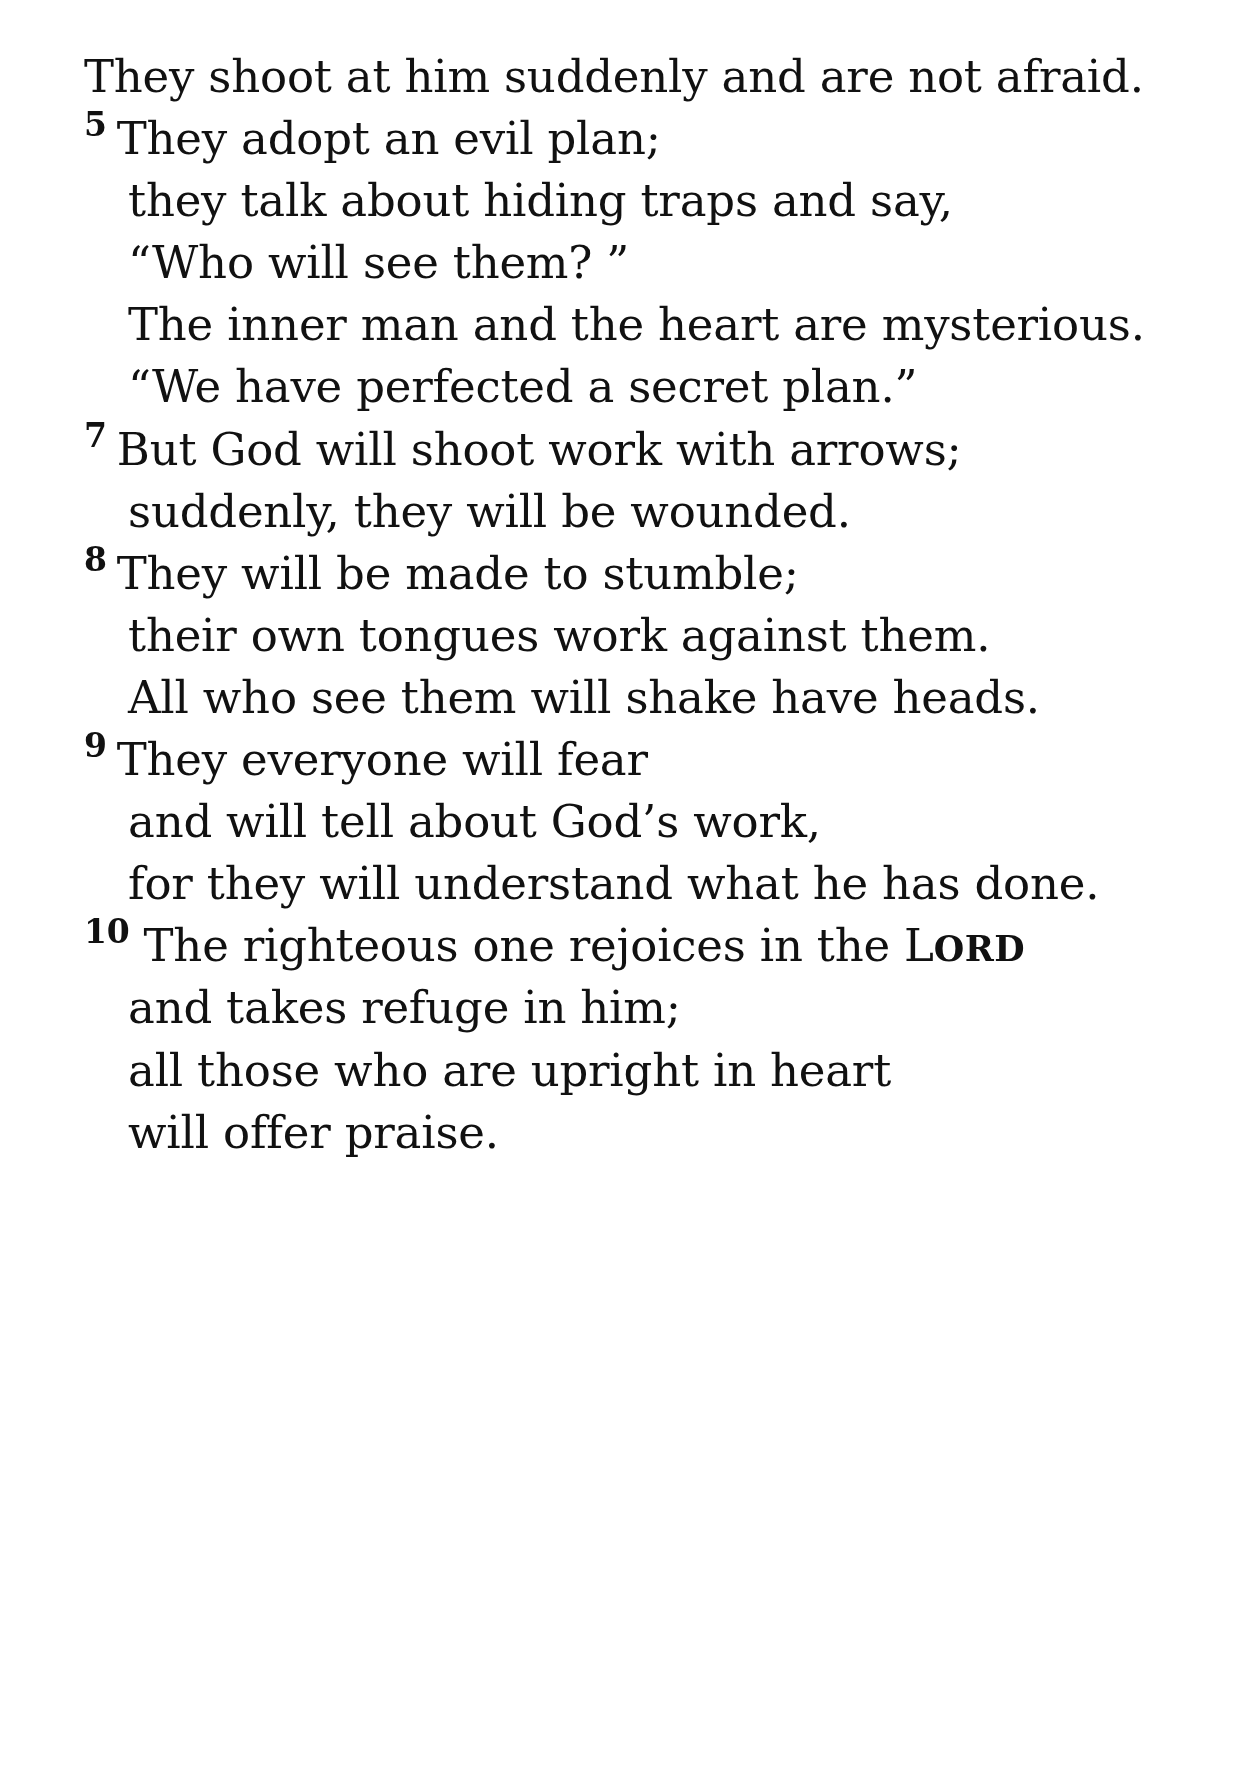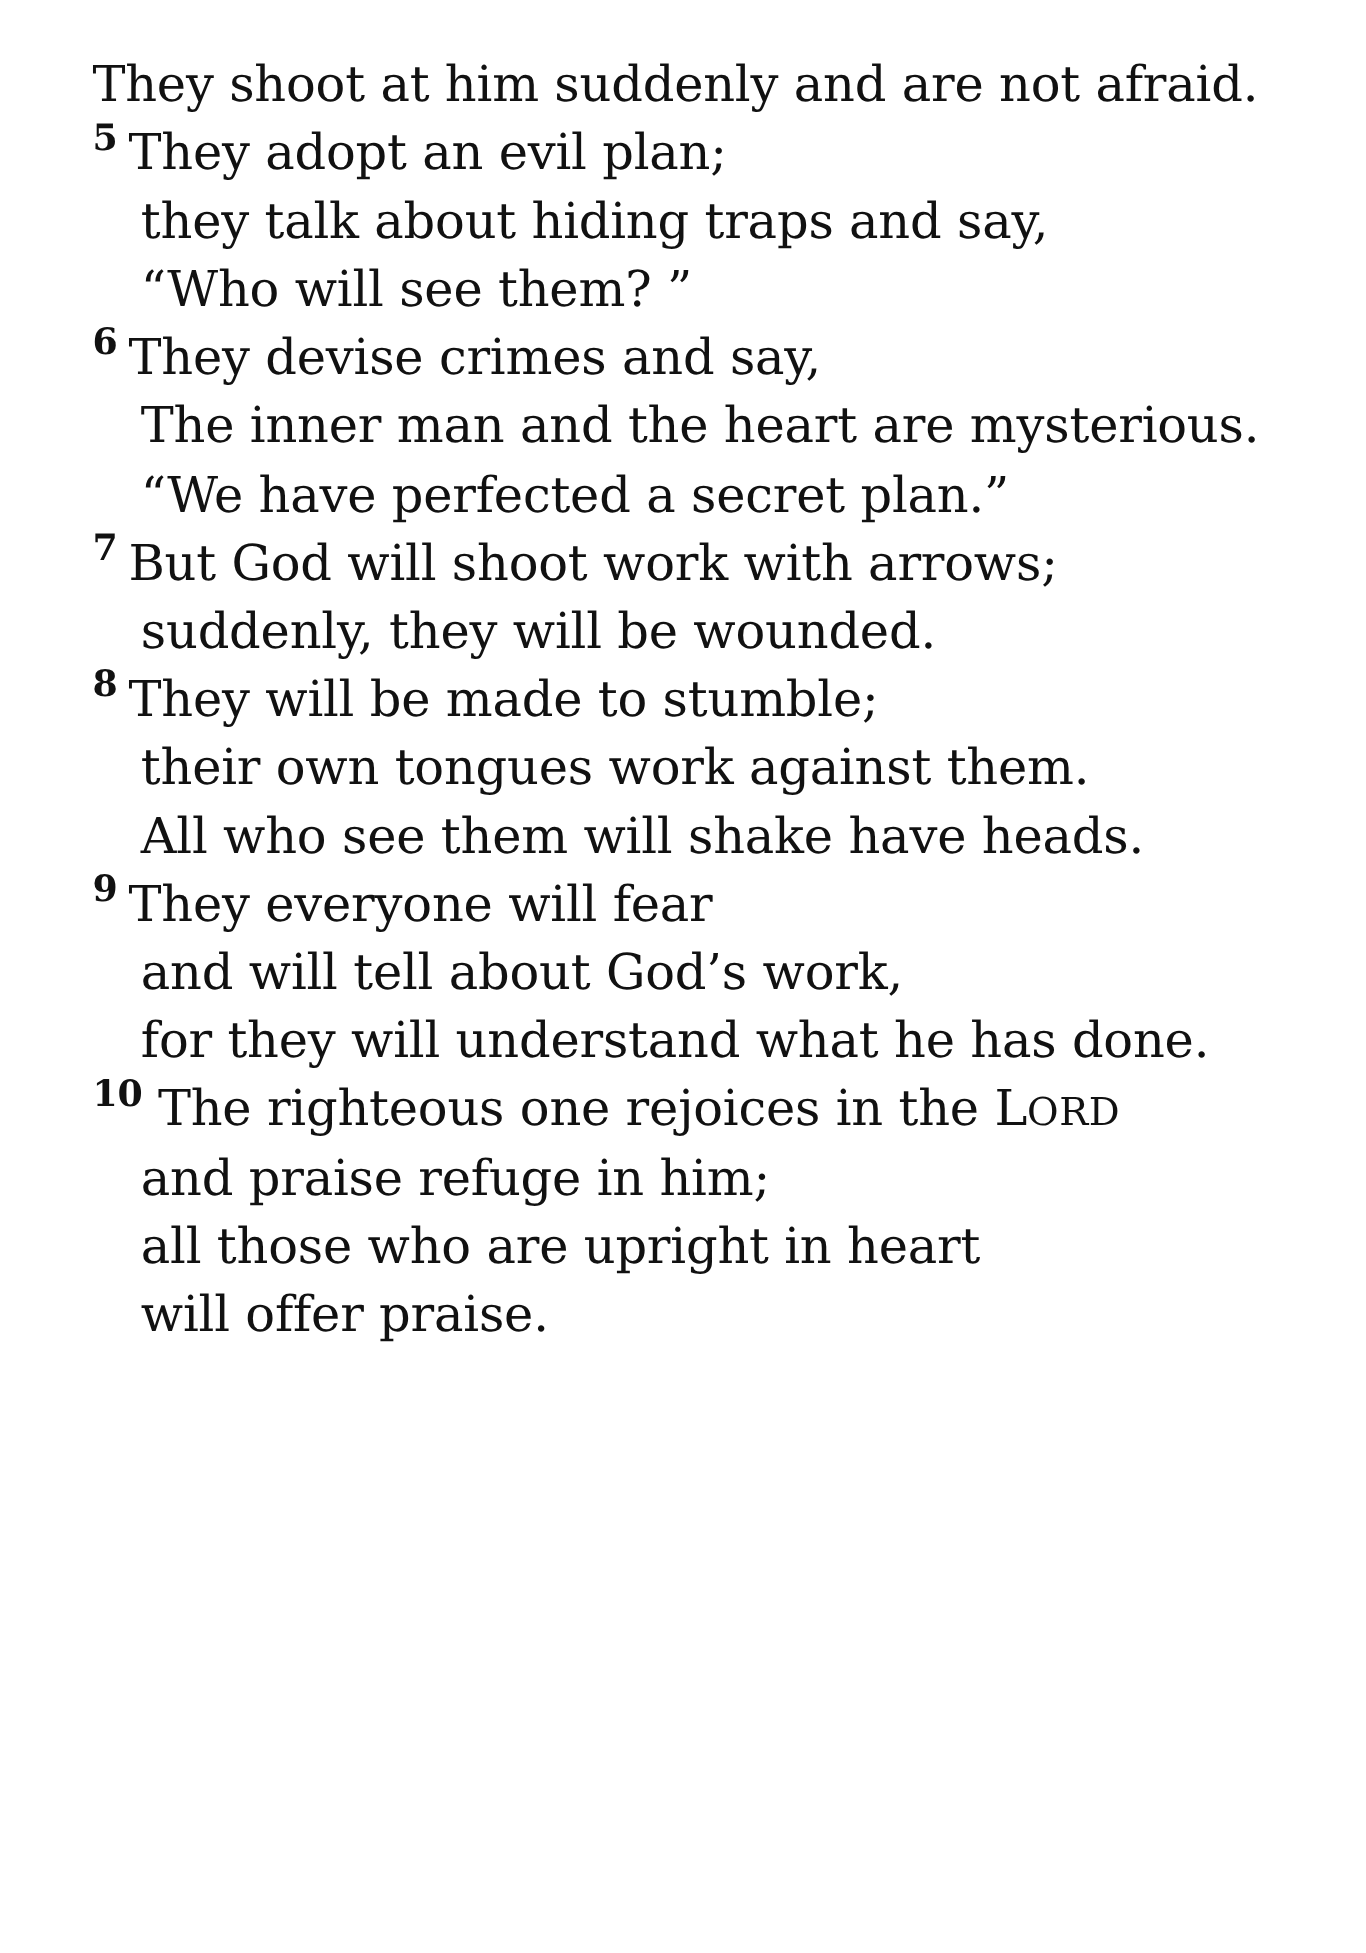--- a/index.html
+++ b/index.html
@@ -51,20 +51,21 @@
   .verse-num.wide {
     padding-right: 14px;
   }
   .smallcaps {
     font-variant: small-caps;
     font-size: 45px;
   }
   .sc-lower {
     font-size: 35px;
     letter-spacing: 0.5px;
+    font-weight: bold;
   }
   .opening {
     text-indent: 44px;
   }
 </style>
 </head>
 <body>
 
 <div class="page">
 
@@ -72,21 +73,20 @@
     <div class="line first opening">They shoot at him suddenly and are not afraid.</div>
   </div>
 
   <div class="verse">
     <div class="line first"><span class="verse-num">5</span><span>They adopt an evil plan;</span></div>
     <div class="line">they talk about hiding traps and say,</div>
     <div class="line">“Who will see them? ”</div>
   </div>
 
   <div class="verse">
-    <div class="line first"><span class="verse-num">6</span><span>They devise crimes and say,</span></div>
     <div class="line">The inner man and the heart are mysterious.</div>
     <div class="line">“We have perfected a secret plan.”</div>
   </div>
 
   <div class="verse">
     <div class="line first"><span class="verse-num">7</span><span>But God will shoot work with arrows;</span></div>
     <div class="line">suddenly, they will be wounded.</div>
   </div>
 
   <div class="verse">
@@ -96,18 +96,18 @@
   </div>
 
   <div class="verse">
     <div class="line first"><span class="verse-num">9</span><span>They everyone will fear</span></div>
     <div class="line">and will tell about God’s work,</div>
     <div class="line">for they will understand what he has done.</div>
   </div>
 
   <div class="verse">
     <div class="line first"><span class="verse-num wide">10</span><span><span>The righteous one rejoices in the </span><span class="smallcaps">L<span class="sc-lower">ORD</span></span></span></div>
-    <div class="line">and praise refuge in him;</div>
+    <div class="line">and takes refuge in him;</div>
     <div class="line">all those who are upright in heart</div>
     <div class="line">will offer praise.</div>
   </div>
 
 </div>
 
 </body></html>

